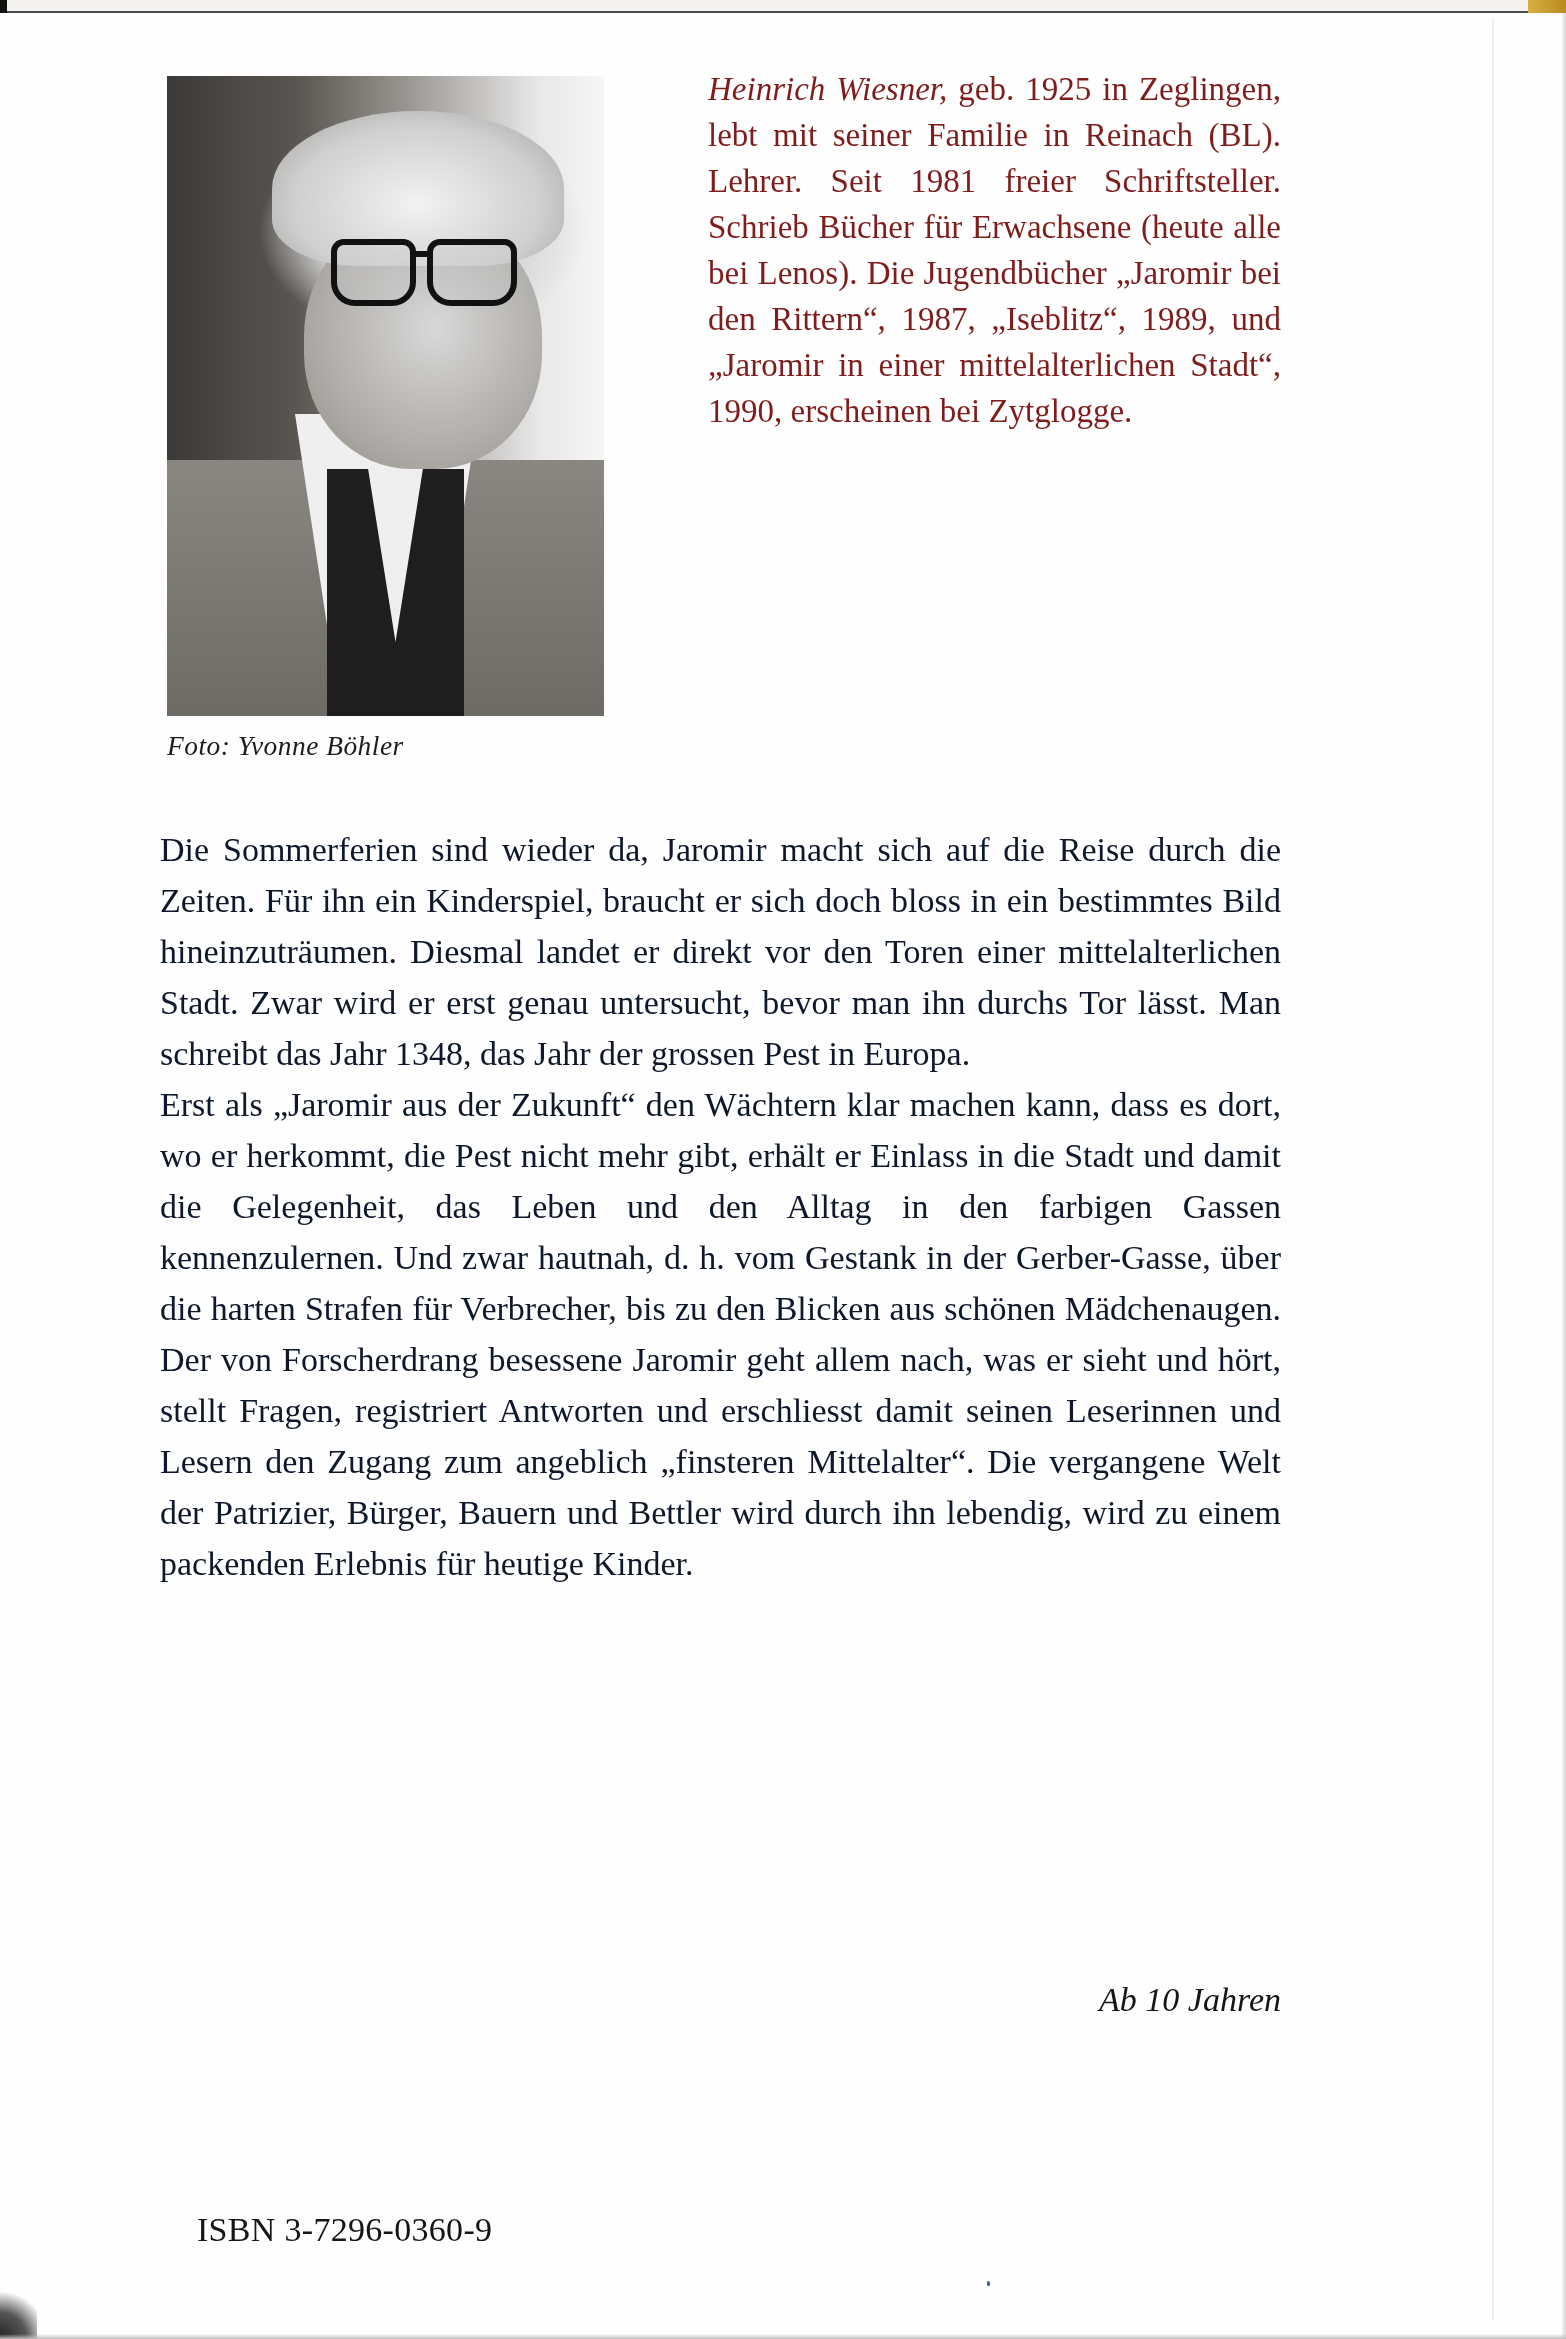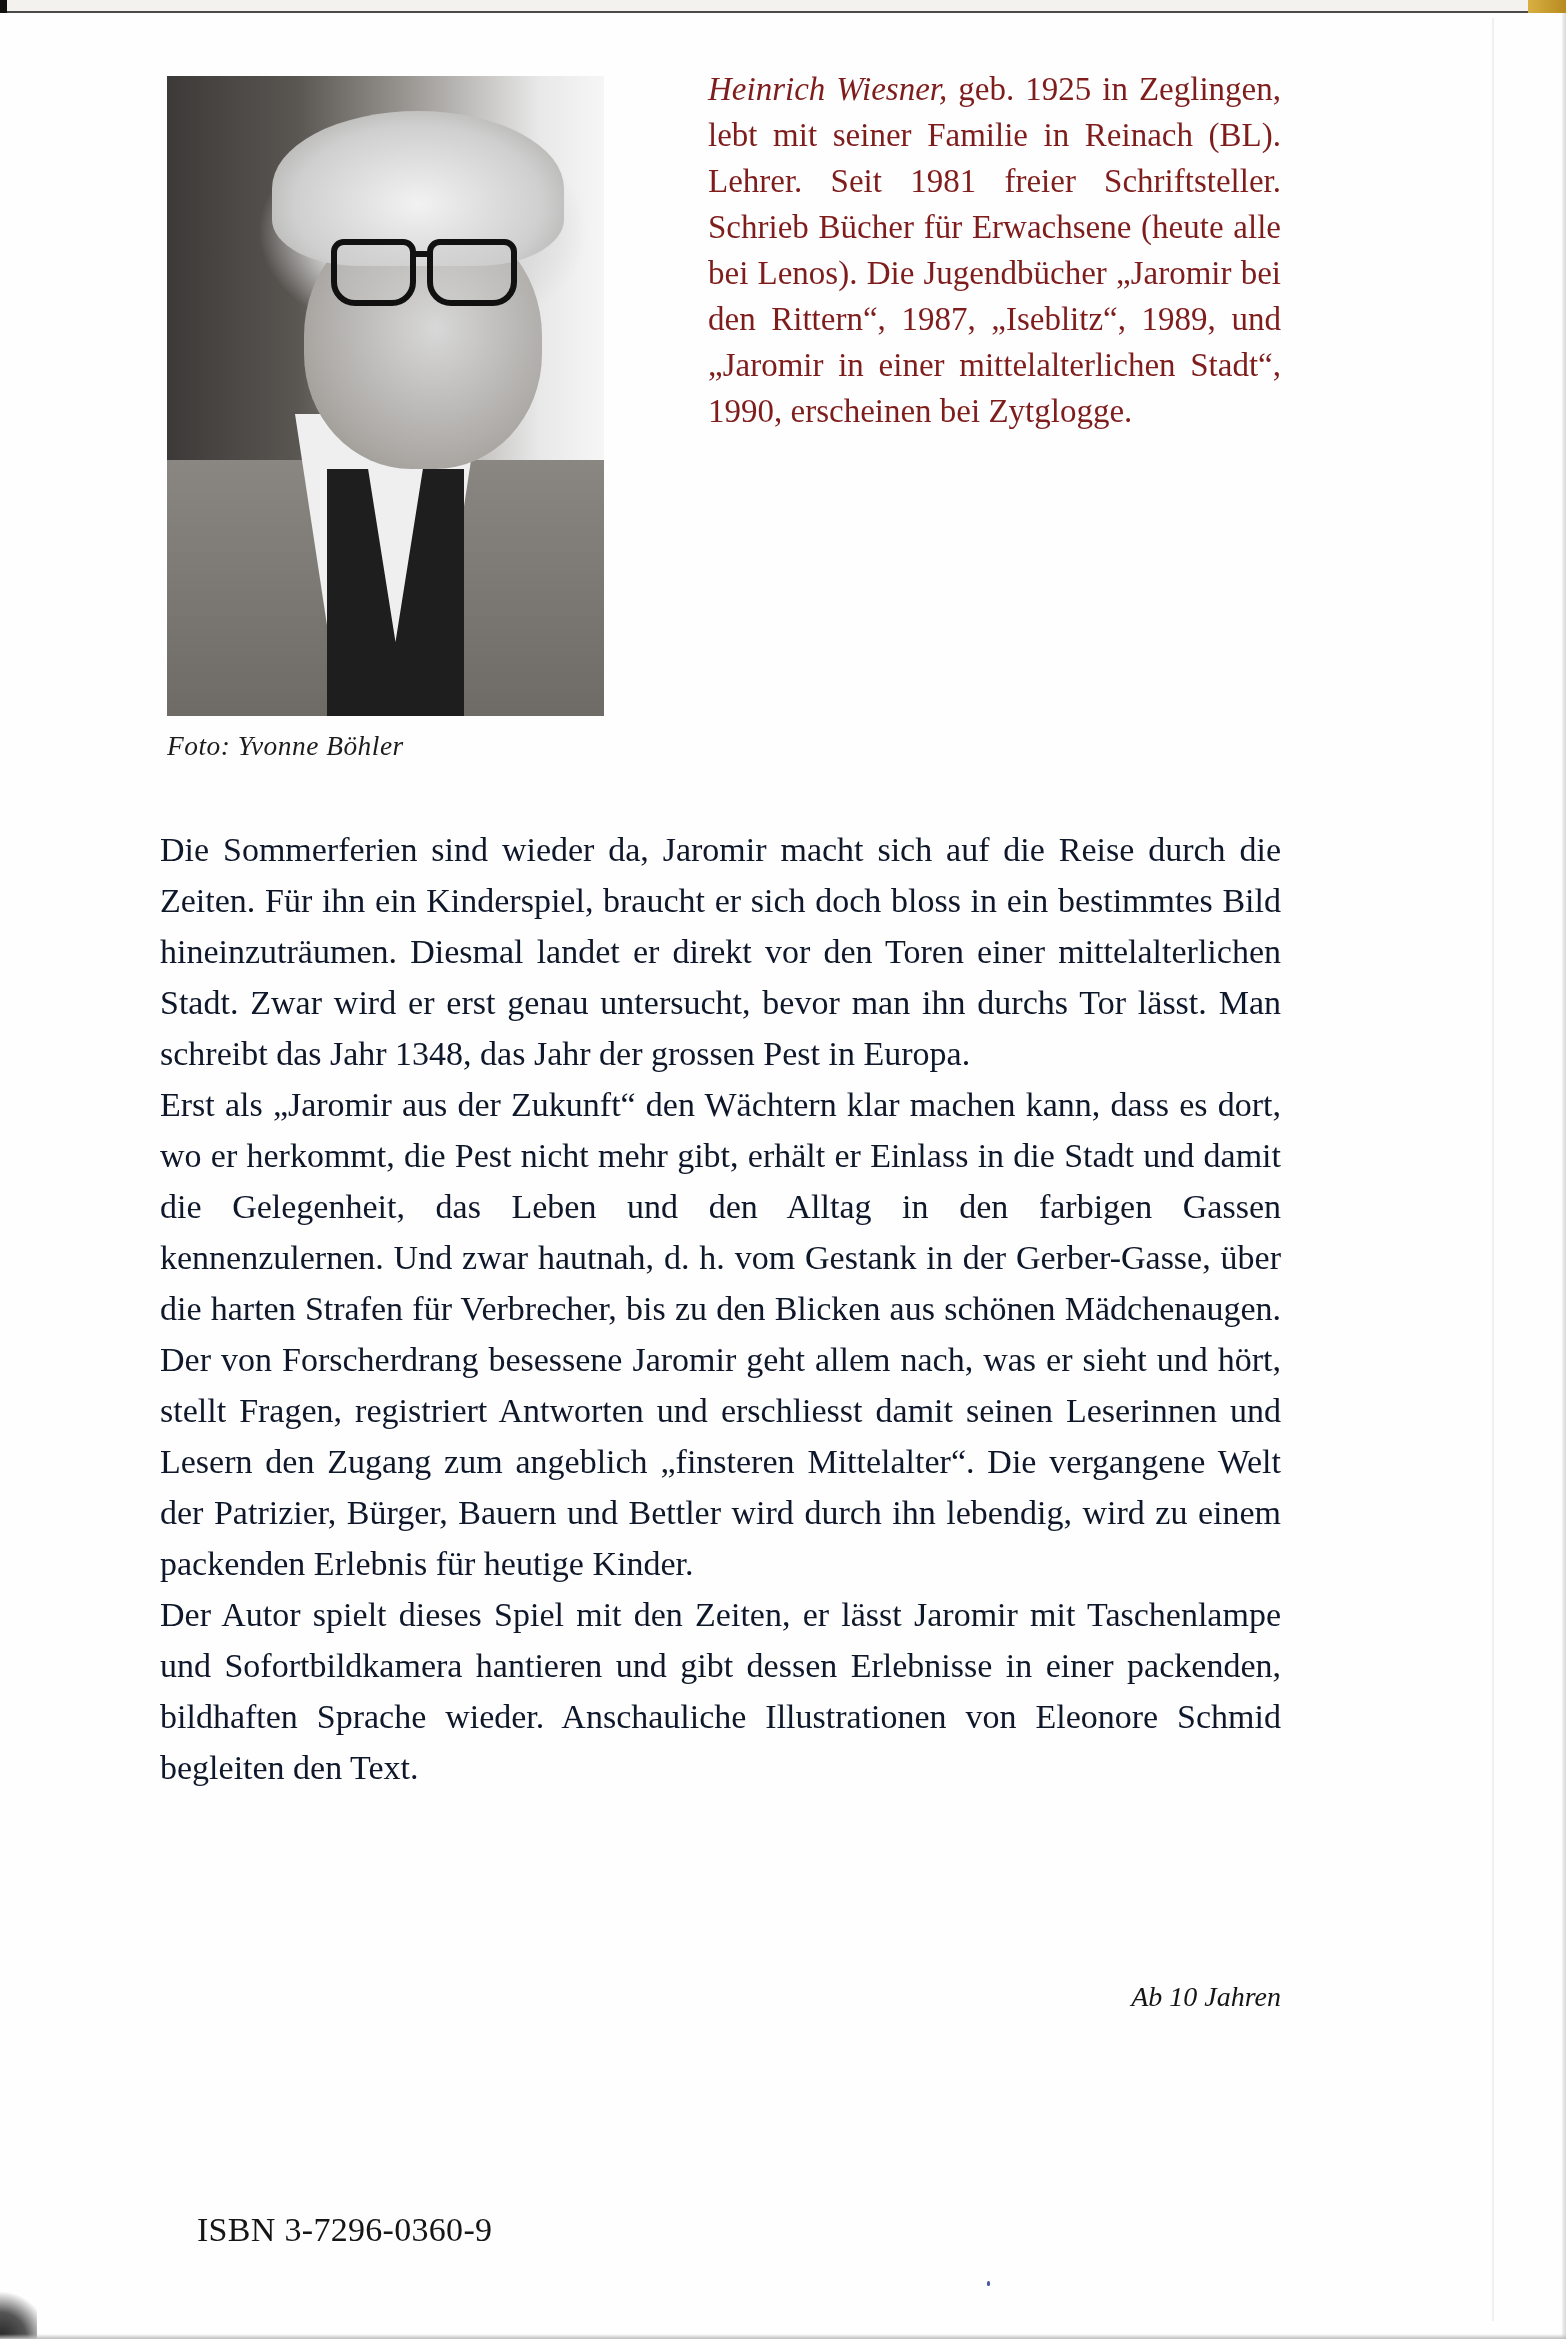--- a/index.html
+++ b/index.html
@@ -143,21 +143,21 @@
       color: #0f172a;
     }
     .blurb p {
       margin: 0;
     }
 
     .age {
       position: absolute;
       right: 285px; top: 1981px;
       font-style: italic;
-      font-size: 28px;
+      font-size: 34px;
       color: #151515;
     }
 
     .isbn {
       position: absolute;
       left: 160px; top: 2211px;
       font-size: 34px;
       color: #151515;
       letter-spacing: 0.3px;
       margin-left: 37px;
@@ -191,21 +191,20 @@
     <div class="bridge"></div>
   </div>
 
   <div class="caption">Foto: Yvonne Böhler</div>
 
   <div class="bio"><span class="author-name">Heinrich Wiesner,</span><span> geb. 1925 in Zeglingen, lebt mit seiner Familie in Reinach (BL). Lehrer. Seit 1981 freier Schriftsteller. Schrieb Bücher für Erwachsene (heute alle bei Lenos). Die Jugendbücher „Jaromir bei den Rittern“, 1987, „Iseblitz“, 1989, und „Jaromir in einer mittelalterlichen Stadt“, 1990, erscheinen bei Zytglogge.</span></div>
 
   <div class="blurb">
     <p>Die Sommerferien sind wieder da, Jaromir macht sich auf die Reise durch die Zeiten. Für ihn ein Kinderspiel, braucht er sich doch bloss in ein bestimmtes Bild hineinzuträumen. Diesmal landet er direkt vor den Toren einer mittelalterlichen Stadt. Zwar wird er erst genau untersucht, bevor man ihn durchs Tor lässt. Man schreibt das Jahr 1348, das Jahr der grossen Pest in Europa.</p>
     <p>Erst als „Jaromir aus der Zukunft“ den Wächtern klar machen kann, dass es dort, wo er herkommt, die Pest nicht mehr gibt, erhält er Einlass in die Stadt und damit die Gelegenheit, das Leben und den Alltag in den farbigen Gassen kennenzulernen. Und zwar hautnah, d. h. vom Gestank in der Gerber-Gasse, über die harten Strafen für Verbrecher, bis zu den Blicken aus schönen Mädchenaugen. Der von Forscherdrang besessene Jaromir geht allem nach, was er sieht und hört, stellt Fragen, registriert Antworten und erschliesst damit seinen Leserinnen und Lesern den Zugang zum angeblich „finsteren Mittelalter“. Die vergangene Welt der Patrizier, Bürger, Bauern und Bettler wird durch ihn lebendig, wird zu einem packenden Erlebnis für heutige Kinder.</p>
-    <p>Der Autor spielt dieses Spiel mit den Zeiten, er lässt Jaromir mit Taschenlampe und Sofortbildkamera hantieren und gibt dessen Erlebnisse in einer packenden, bildhaften Sprache wieder. Anschauliche Illustrationen von Eleonore Schmid begleiten den Text.</p>
   </div>
 
   <div class="age">Ab 10 Jahren</div>
 
   <div class="isbn">ISBN 3-7296-0360-9</div>
 
   <div class="speck" style="left:987px; top:2281px;"></div>
   <div class="bottom-left-shadow"></div>
   <div class="bottom-edge"></div>
 </div>

